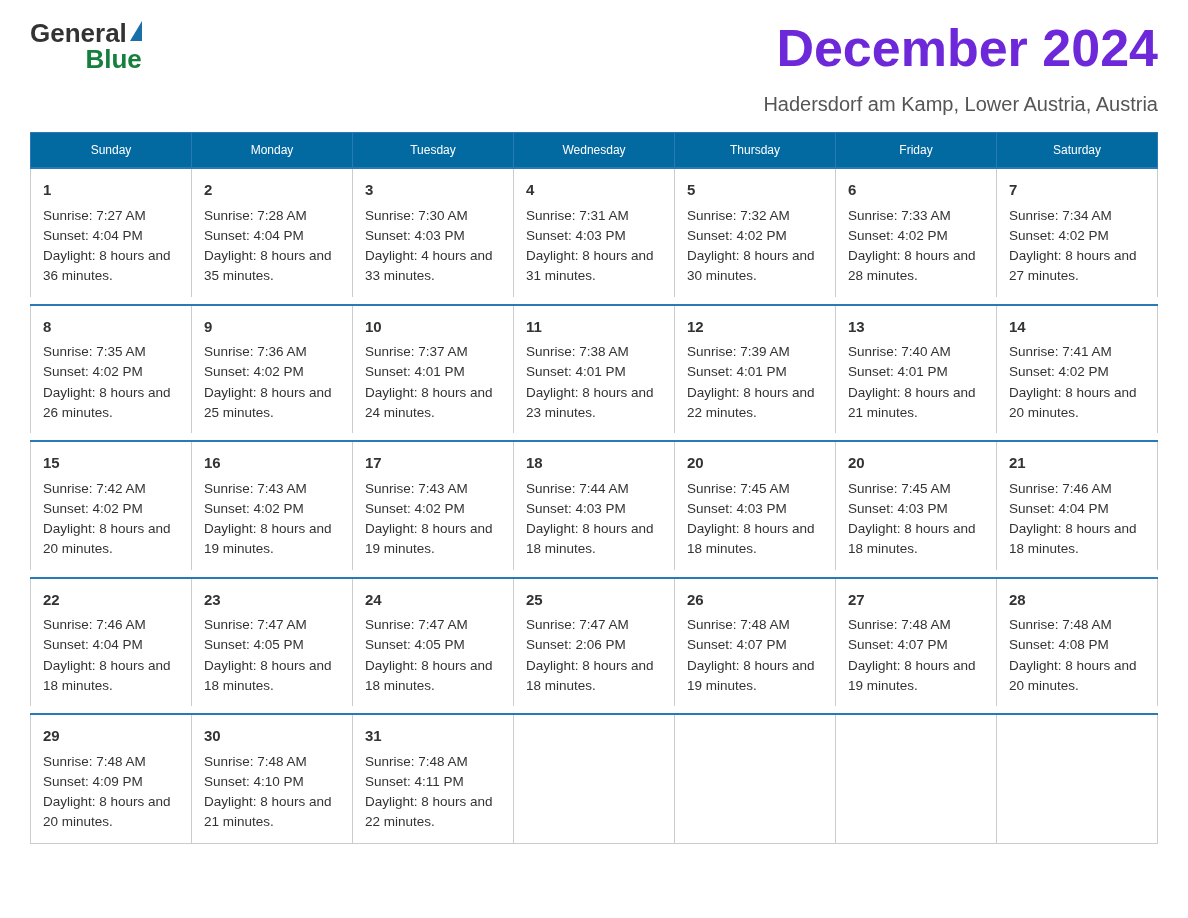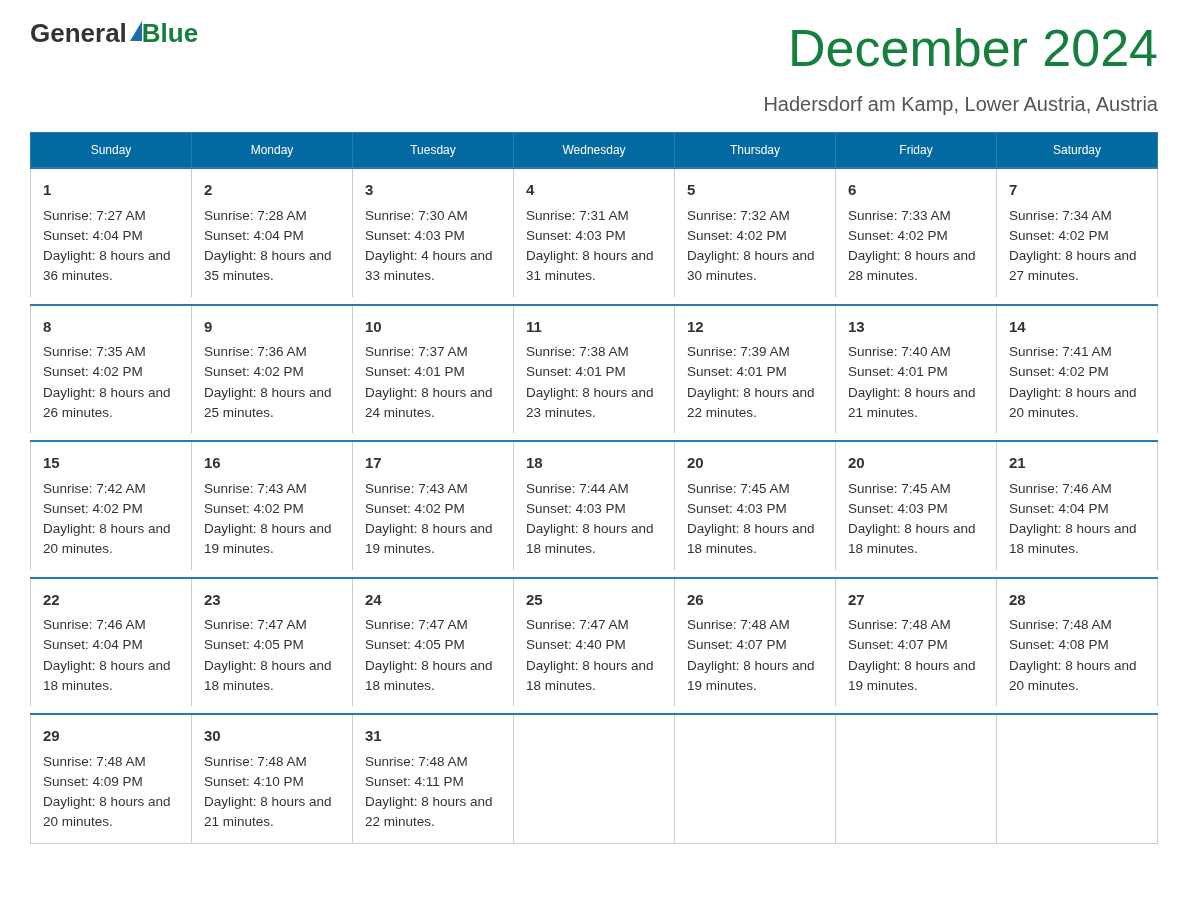--- a/index.html
+++ b/index.html
@@ -11,21 +11,21 @@
       padding: 20px 30px;
     }
     .header-area {
       display: flex;
       justify-content: space-between;
       align-items: flex-start;
       margin-bottom: 10px;
     }
     .logo {
       display: flex;
-      flex-direction: row;
+      flex-direction: column;
       align-items: flex-end;
     }
     .logo-general {
       font-size: 26px;
       font-weight: bold;
       color: #333;
       line-height: 1;
     }
     .logo-blue {
       font-size: 26px;
@@ -33,22 +33,22 @@
       color: #15803d;
       line-height: 1;
       display: flex;
       align-items: center;
     }
     .title-area {
       text-align: right;
     }
     .month-title {
       font-size: 52px;
-      font-weight: normal;
-      color: #15803d;
+      font-weight: bold;
+      color: #6d28d9;
       line-height: 1.1;
     }
     .subtitle {
       font-size: 20px;
       color: #555;
       margin-top: 16px;
     }
     .calendar {
       width: 100%;
       border-collapse: collapse;
@@ -300,21 +300,21 @@
         </td>
         <td>
           <span class="day-num">24</span>
           <div>Sunrise: 7:47 AM</div>
           <div>Sunset: 4:05 PM</div>
           <div>Daylight: 8 hours and 18 minutes.</div>
         </td>
         <td>
           <span class="day-num">25</span>
           <div>Sunrise: 7:47 AM</div>
-          <div>Sunset: 4:40 PM</div>
+          <div>Sunset: 2:06 PM</div>
           <div>Daylight: 8 hours and 18 minutes.</div>
         </td>
         <td>
           <span class="day-num">26</span>
           <div>Sunrise: 7:48 AM</div>
           <div>Sunset: 4:07 PM</div>
           <div>Daylight: 8 hours and 19 minutes.</div>
         </td>
         <td>
           <span class="day-num">27</span>

